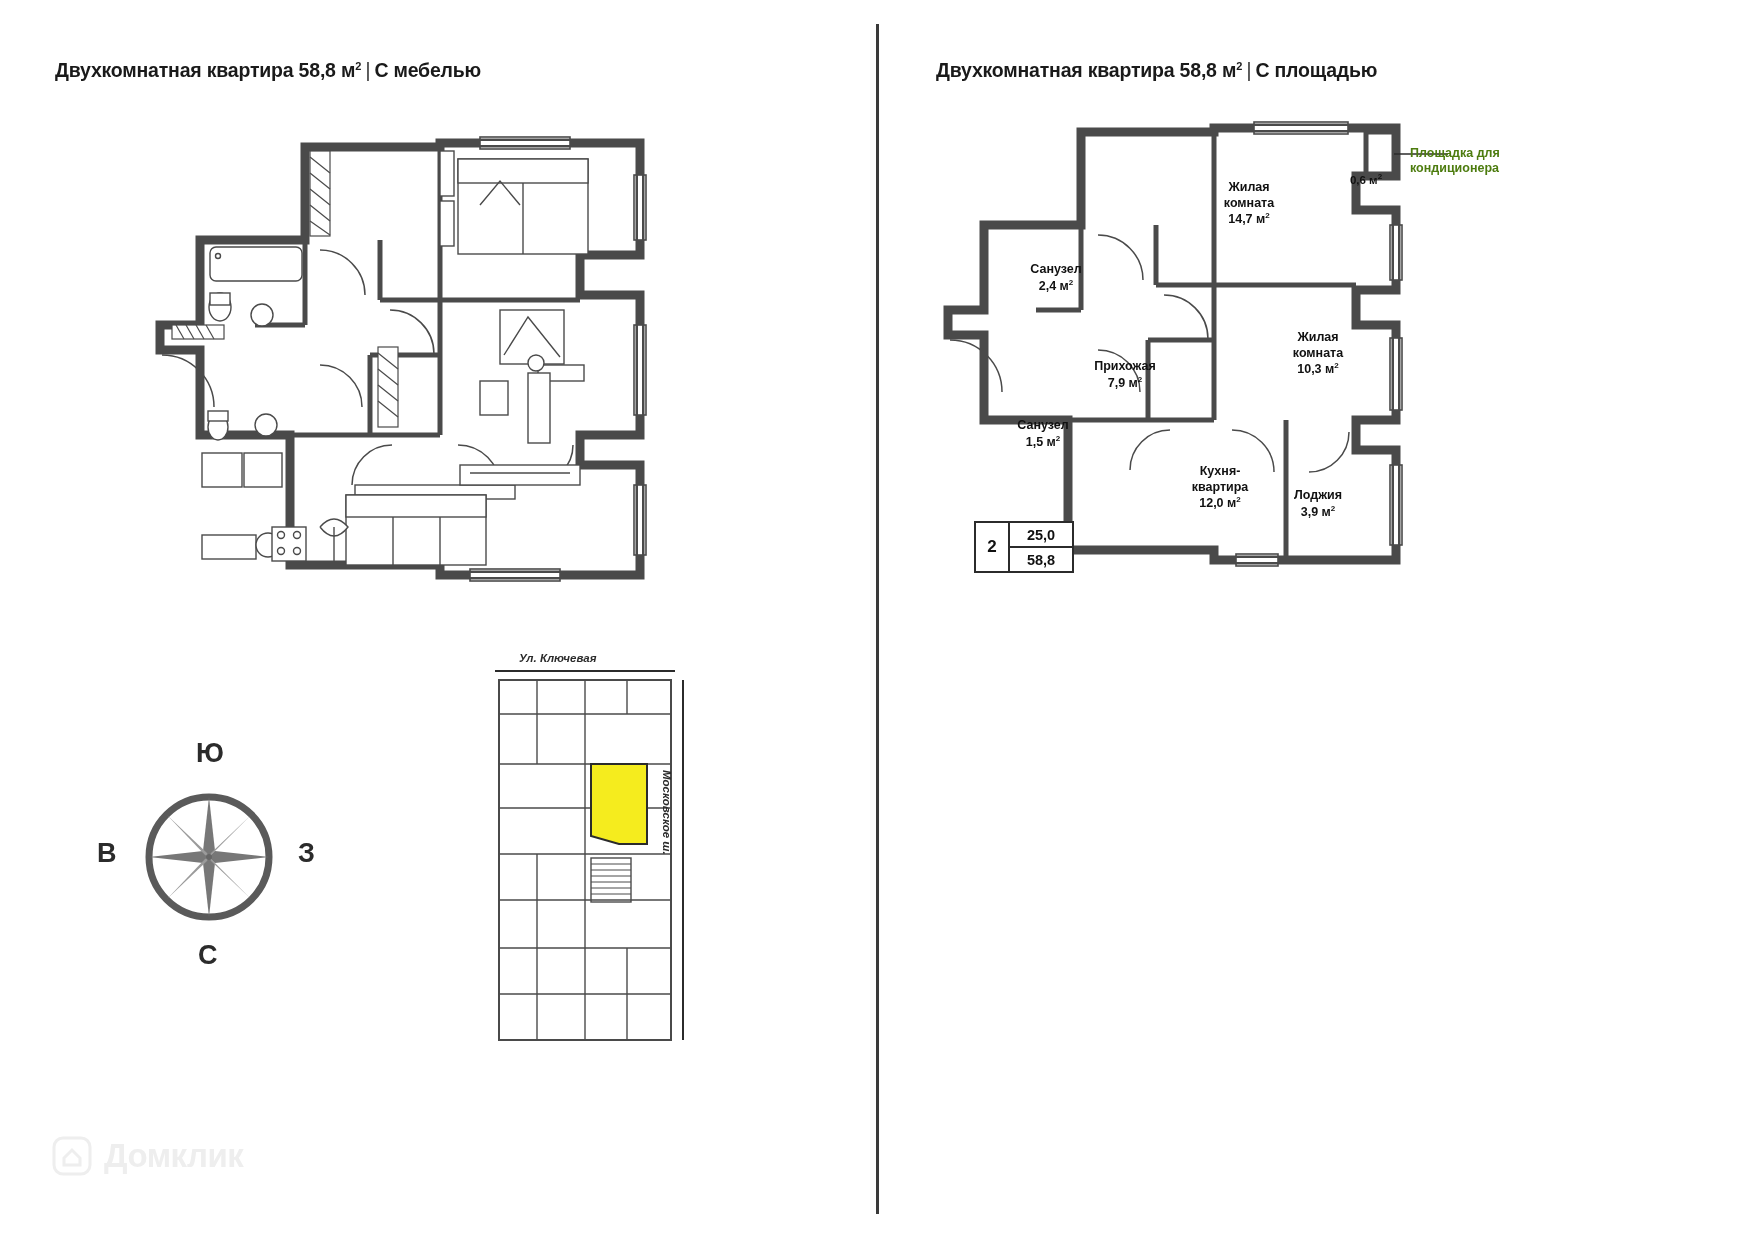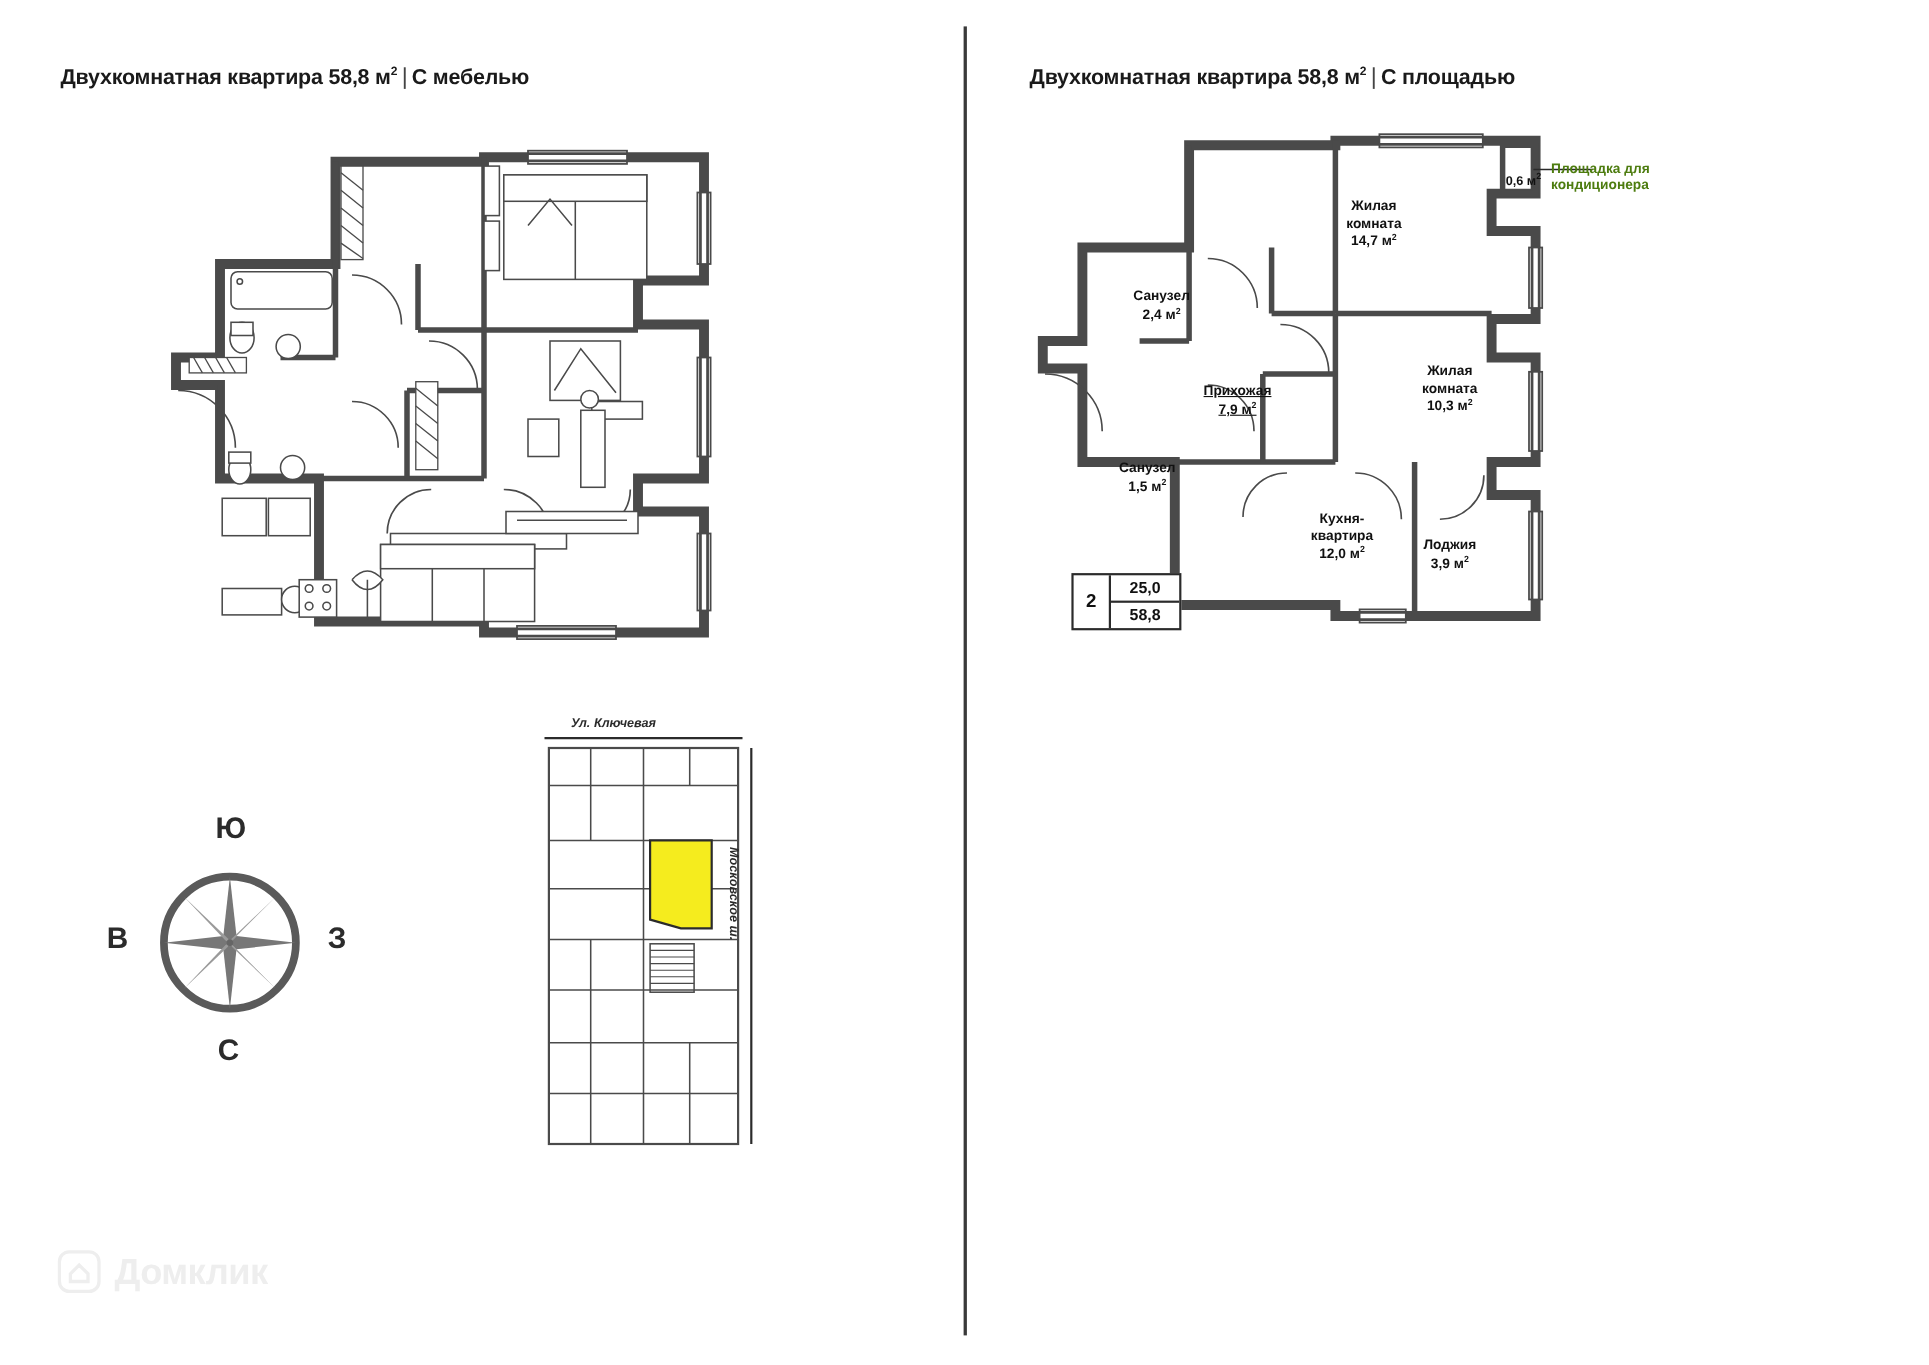--- a/index.html
+++ b/index.html
@@ -416,37 +416,37 @@
     <div class="room-label" style="left:118px; top:262px; width:120px;">
       <div>Санузел</div>
       <div class="area"><span>2,4 м</span><sup>2</sup></div>
     </div>
 
     <div class="room-label" style="left:105px; top:418px; width:120px;">
       <div>Санузел</div>
       <div class="area"><span>1,5 м</span><sup>2</sup></div>
     </div>
 
-    <div class="room-label" style="left:182px; top:348px; width:130px;text-decoration:underline;">
+    <div class="room-label" style="left:182px; top:359px; width:130px;">
       <div>Прихожая</div>
       <div class="area"><span>7,9 м</span><sup>2</sup></div>
     </div>
 
     <div class="room-label" style="left:277px; top:464px; width:130px;">
       <div>Кухня-</div>
       <div>квартира</div>
       <div class="area"><span>12,0 м</span><sup>2</sup></div>
     </div>
 
     <div class="room-label" style="left:385px; top:488px; width:110px;">
       <div>Лоджия</div>
       <div class="area"><span>3,9 м</span><sup>2</sup></div>
     </div>
 
-    <div class="room-label" style="left:453px; top:156px; width:70px; font-size:11.5px;text-align:right;">
+    <div class="room-label" style="left:453px; top:172px; width:70px; font-size:11.5px;">
       <span>0,6 м</span><sup>2</sup>
     </div>
 
     <div class="callout-label" style="left:532px; top:146px;">
       <div>Площадка для</div>
       <div>кондиционера</div>
     </div>
 
     <div class="stamp" style="left:96px; top:521px; width:100px; height:52px;">
       <div class="rooms">2</div>

